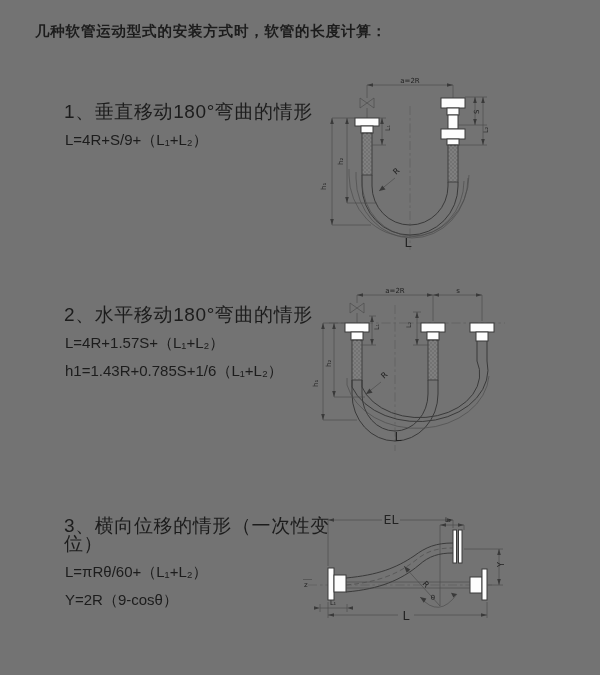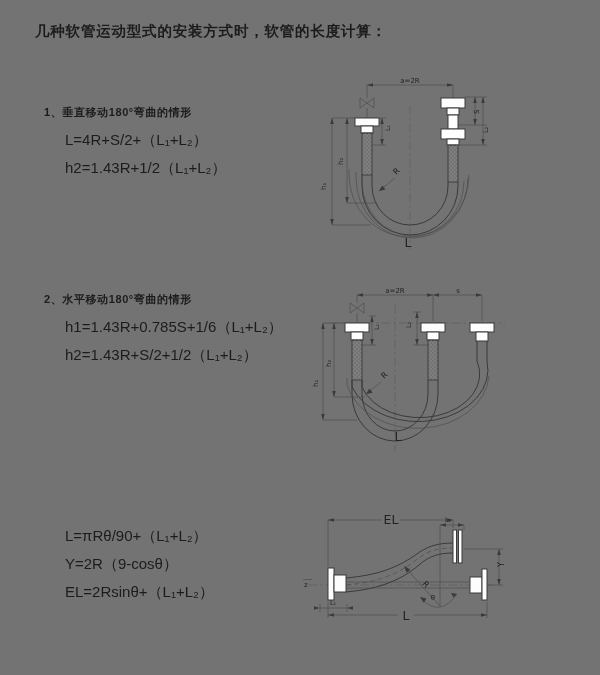--- a/index.html
+++ b/index.html
@@ -1,22 +1,22 @@
 <!DOCTYPE html>
 <html><head>
 <meta charset="utf-8">
 <style>
   html,body{margin:0;padding:0;}
   body{width:600px;height:675px;background:#fafafa;}
   .page{position:absolute;left:0;top:0;width:600px;height:675px;background:#737373;overflow:hidden;
         font-family:"Liberation Sans","DejaVu Sans",sans-serif;color:#1c1c1c;padding-left:12px;}
   .title{position:absolute;left:35px;top:22px;font-size:14.5px;font-weight:bold;letter-spacing:0.8px;}
   .section{position:absolute;left:0;width:330px;}
-  .sec1{top:103px}.sec2{top:290px}.sec3{top:517px}
-  .heading{margin-left:44px;font-size:11px;font-weight:bold;letter-spacing:0.6px;line-height:18px;}
+  .sec1{top:103px}.sec2{top:306px}.sec3{top:517px}
+  .heading{margin-left:64px;font-size:19px;font-weight:normal;letter-spacing:0.6px;line-height:18px;}
   .formula{margin-left:65px;margin-top:10px;font-size:15px;line-height:18px;
            font-family:"Liberation Sans","DejaVu Sans",sans-serif;}
   svg{position:absolute;overflow:visible;}
   .d1{left:315px;top:72px;}
   .d2{left:305px;top:283px;}
   .d3{left:300px;top:505px;}
   .ln{fill:none;stroke:#3a3a3a;stroke-width:1;}
   .thin{fill:none;stroke:#4a4a4a;stroke-width:0.65;}
   .dim{fill:none;stroke:#4a4a4a;stroke-width:0.65;}
   .cl{fill:none;stroke:#5a5a5a;stroke-width:0.6;stroke-dasharray:9 3 2.5 3;}
@@ -32,34 +32,33 @@
 </style>
 </head>
 <body>
 
 <div class="page">
 
   <div class="title">几种软管运动型式的安装方式时，软管的长度计算：</div>
 
   <div class="section sec1">
     <div class="heading">1、垂直移动180°弯曲的情形</div>
-    <div class="formula">L=4R+S/2+（L₁+L₂）</div>
-    <div class="formula">h2=1.43R+1/2（L₁+L₂）</div>
+    <div class="formula">L=4R+S/9+（L₁+L₂）</div>
   </div>
 
   <div class="section sec2">
     <div class="heading">2、水平移动180°弯曲的情形</div>
+    <div class="formula">L=4R+1.57S+（L₁+L₂）</div>
     <div class="formula">h1=1.43R+0.785S+1/6（L₁+L₂）</div>
-    <div class="formula">h2=1.43R+S/2+1/2（L₁+L₂）</div>
   </div>
 
   <div class="section sec3">
-    <div class="formula">L=πRθ/90+（L₁+L₂）</div>
+    <div class="heading">3、横向位移的情形（一次性变位）</div>
+    <div class="formula">L=πRθ/60+（L₁+L₂）</div>
     <div class="formula">Y=2R（9-cosθ）</div>
-    <div class="formula">EL=2Rsinθ+（L₁+L₂）</div>
   </div>
 
   <svg class="d1" width="275" height="195" viewBox="0 0 275 195">
     <defs>
       <pattern id="hb1" width="4" height="4" patternUnits="userSpaceOnUse">
         <path d="M0,0 L4,4 M4,0 L0,4" stroke="#888" stroke-width="0.6" fill="none"></path>
       </pattern>
     </defs>
 
     <path class="cl" d="M95,34 V178"></path>

